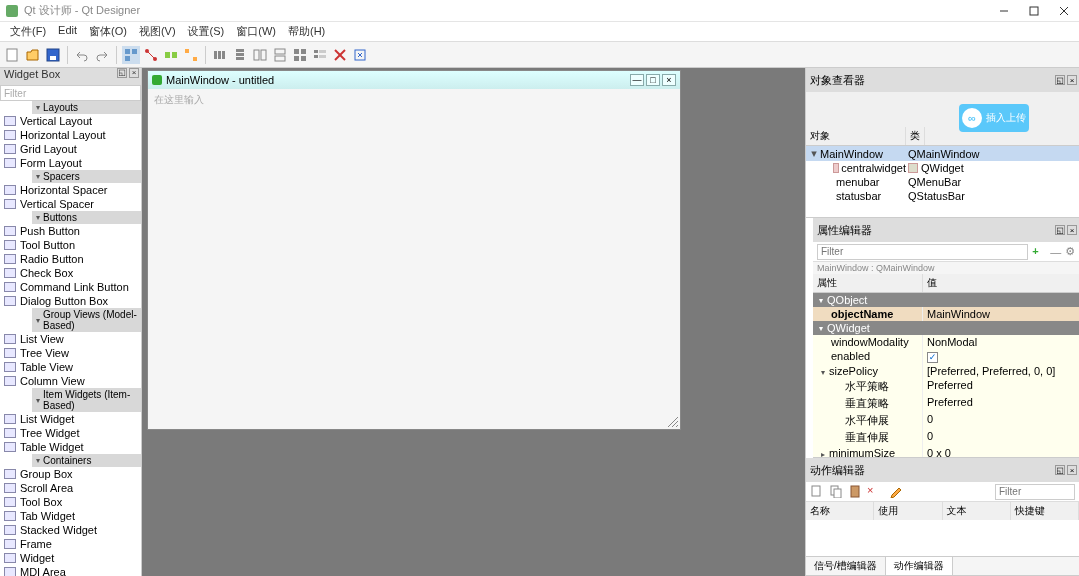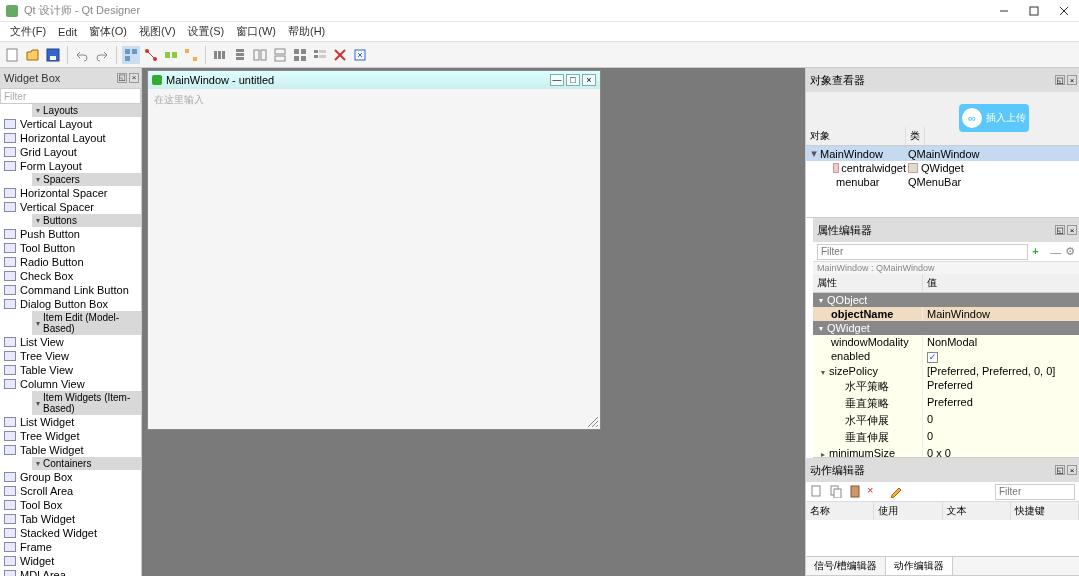--- a/index.html
+++ b/index.html
@@ -6,46 +6,46 @@
 body { width: 1079px; height: 576px; background: #f0f0f0; display: flex; flex-direction: column; overflow: hidden; }
 
 
 .titlebar { height: 22px; background: #fff; display: flex; align-items: center; padding: 0 6px; color: #888; position: relative; border-bottom: 1px solid #e5e5e5; }
 .titlebar .qicon { width: 12px; height: 12px; background: #6a6; border-radius: 2px; margin-right: 6px; }
 .titlebar .win-controls { position: absolute; right: 0; top: 0; display: flex; }
 .titlebar .win-controls div { width: 30px; height: 22px; display: flex; align-items: center; justify-content: center; color: #333; }
 .titlebar .win-controls svg { width: 10px; height: 10px; }
 
 
-.menubar { height: 20px; background: #fff; display: flex; align-items: center; padding: 0 4px; color: #333; border-bottom: 1px solid #ddd; }
+.menubar { height: 20px; background: #fff; display: flex; align-items: flex-start; padding: 0 4px; color: #333; border-bottom: 1px solid #ddd; }
 .menubar span { padding: 2px 6px; }
 
 
 .toolbar { height: 26px; background: #f5f5f5; display: flex; align-items: center; padding: 0 4px; border-bottom: 1px solid #ccc; gap:2px; }
 .toolbar .tb { width:18px; height:18px; display:flex; align-items:center; justify-content:center; }
 .toolbar .sep { width:1px; height:18px; background:#ccc; margin:0 3px; }
 
 
 .main { flex: 1; display: flex; overflow: hidden; position: relative; }
 
 
 .wb { width: 142px; display: flex; flex-direction: column; border-right: 1px solid #ccc; background: #fff; }
-.dock-title { height: 17px; background: #ddd; display: flex; align-items: center; padding: 10px 4px; font-size: 10px; color: #333; position: relative; }
+.dock-title { height: 17px; background: #ddd; display: flex; align-items: flex-start; padding: 0 4px; font-size: 10px; color: #333; position: relative; }
 .dock-title .dock-ctrls { position: absolute; right: 2px; display: flex; gap: 2px; }
 .dock-title .dock-ctrls span { width:10px; height:10px; border:1px solid #999; font-size:8px; display:flex; align-items:center; justify-content:center; line-height:1; }
 .wb-filter { height: 16px; border: 1px solid #ccc; background: #fff; padding: 0 3px; color:#aaa; font-size:10px; display:flex; align-items:center; }
 .wb-list { flex: 1; overflow-y: auto; overflow-x: hidden; background: #fff; }
 .wb-cat { background: #d8d8d8; padding: 1px 4px; font-size: 10px; display:flex; align-items:center;margin-left:32px; }
 .wb-cat::before { content:"▾"; font-size:8px; margin-right:3px; color:#555;}
 .wb-item { padding: 1px 4px 1px 4px; display: flex; align-items: center; gap: 4px; font-size: 10px; white-space: nowrap; }
 .wb-item .wicon { width:12px; height:10px; background:#e8e8ff; border:1px solid #88a; flex-shrink:0; }
 
 
 .center { flex: 1; background: #7a7a7a; position: relative; }
-.subwin { position: absolute; left: 5px; top: 2px; width: 454px; height: 360px; background: #4d7c0f; border: 1px solid #888; display:flex; flex-direction:column; }
+.subwin { position: absolute; left: 5px; top: 2px; width: 534px; height: 360px; background: #4d7c0f; border: 1px solid #888; display:flex; flex-direction:column; }
 .subwin-title { height: 18px; background: linear-gradient(#dff,#cee); display: flex; align-items: center; padding: 0 4px; gap:4px; font-size: 10px; }
 .subwin-title .sicon { width:10px; height:10px; background:#3a3; border-radius:2px; }
 .subwin-title .sctrls { margin-left:auto; display:flex; gap:2px;}
 .subwin-title .sctrls span { width:14px; height:12px; border:1px solid #8aa; background:#eff; display:flex; align-items:center; justify-content:center; font-size:9px;}
 .subwin-body { flex:1; background:#f5f5f5; background-image: radial-gradient(#bbb 0.5px, transparent 0.5px); background-size:10px 10px; position:relative;}
 .subwin-hint { position:absolute; left:6px; top:4px; color:#aaa; font-size:10px;}
 .resize-grip { position:absolute; right:2px; bottom:2px; width:10px; height:10px; }
 
 
 .right { width: 274px; display: flex; flex-direction: column; border-left:1px solid #ccc; background:#fff;}
@@ -315,21 +315,21 @@
           <span>Check Box</span>
         </div>
         <div class="wb-item">
           <span class="wicon"></span>
           <span>Command Link Button</span>
         </div>
         <div class="wb-item">
           <span class="wicon"></span>
           <span>Dialog Button Box</span>
         </div>
-        <div class="wb-cat">Item Edit (Model-Based)</div>
+        <div class="wb-cat">Group Views (Model-Based)</div>
         <div class="wb-item">
           <span class="wicon"></span>
           <span>List View</span>
         </div>
         <div class="wb-item">
           <span class="wicon"></span>
           <span>Tree View</span>
         </div>
         <div class="wb-item">
           <span class="wicon"></span>
@@ -453,20 +453,29 @@
               <span>QWidget</span>
             </div>
           </div>
           <div class="oi-row">
             <div class="c1" style="padding-left: 20px;">
               <span class="tree-tw"></span>
               <span>menubar</span>
             </div>
             <div class="c2">
               <span>QMenuBar</span>
+            </div>
+          </div>
+          <div class="oi-row">
+            <div class="c1" style="padding-left: 20px;">
+              <span class="tree-tw"></span>
+              <span>statusbar</span>
+            </div>
+            <div class="c2">
+              <span>QStatusBar</span>
             </div>
           </div>
         </div>
     </div>
 
     <div class="panel pe">
       <div class="ph">
           <span>属性编辑器</span>
         <div class="dock-ctrls">
             <span>◱</span>

